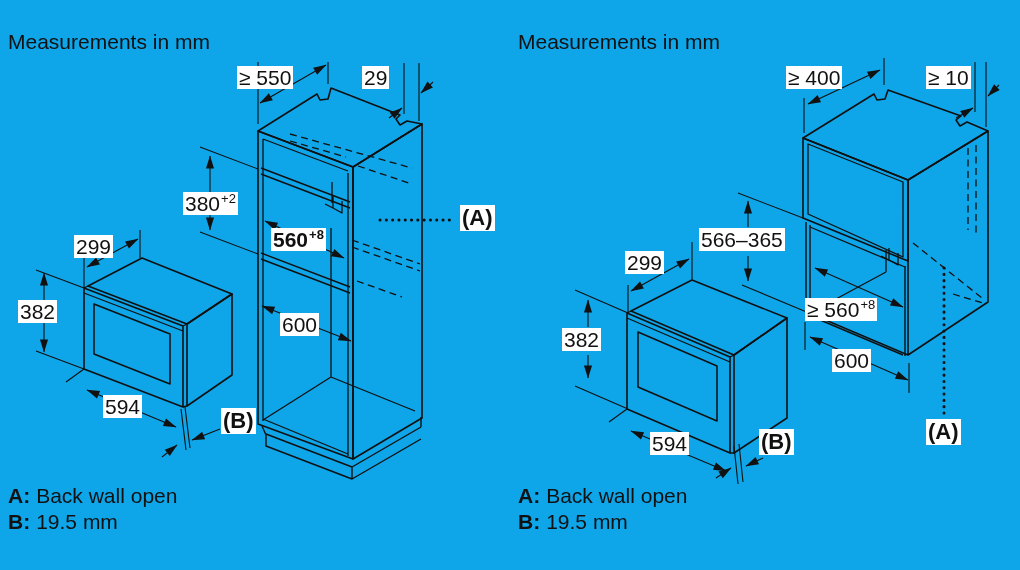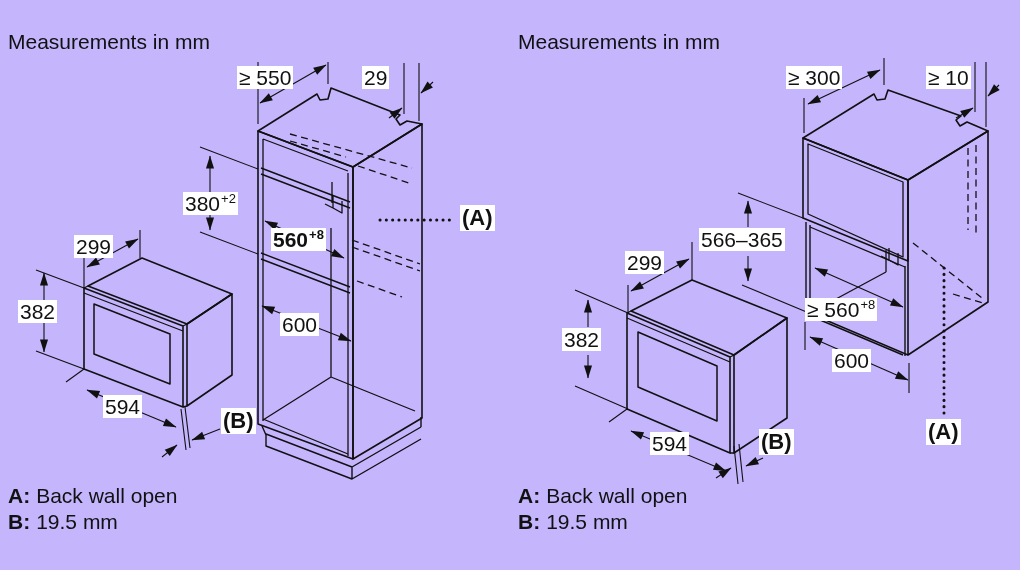--- a/index.html
+++ b/index.html
@@ -1,16 +1,16 @@
 <!DOCTYPE html>
 <html><head>
 <meta charset="utf-8">
 <style>
   html,body{margin:0;padding:0;background:#fff;}
-  .stage{position:relative;width:1020px;height:570px;background:#c4b5fd;overflow:hidden;
+  .stage{position:relative;width:1020px;height:570px;background:#0ea5e9;overflow:hidden;
          font-family:"Liberation Sans", sans-serif;color:#111;}
   svg.linework{position:absolute;left:0;top:0;}
   .title{position:absolute;font-size:21px;white-space:nowrap;}
   .dim{position:absolute;font-size:21px;text-align:left;white-space:nowrap;line-height:23px;}
   .dim .bgfill{background:#fff;padding:0 2px;}
   .dim sup.ss{font-size:13px;vertical-align:super;line-height:0;margin-left:1px;}
   .callout{position:absolute;font-size:22px;font-weight:bold;white-space:nowrap;background:#fff;padding:0 2px;}
   .legend{position:absolute;font-size:21px;line-height:26px;}
   .legend .k{font-weight:bold;margin-right:6px;}
 </style>
@@ -134,21 +134,21 @@
 
     <div class="legend" style="left:8px;top:483px;">
       <div><span class="k">A:</span><span>Back wall open</span></div>
       <div><span class="k">B:</span><span>19.5 mm</span></div>
     </div>
   </div>
 
   <div>
     <div class="title" style="left:518px;top:30px;">Measurements in mm</div>
 
-    <div class="dim" style="left:786px;top:66px;width:70px;"><span class="bgfill">≥ 300</span></div>
+    <div class="dim" style="left:786px;top:66px;width:70px;"><span class="bgfill">≥ 400</span></div>
     <div class="dim" style="left:926px;top:66px;width:48px;"><span class="bgfill">≥ 10</span></div>
     <div class="dim" style="left:699px;top:228px;width:98px;"><span class="bgfill">566–365</span></div>
     <div class="dim" style="left:625px;top:251px;width:50px;"><span class="bgfill">299</span></div>
     <div class="dim" style="left:562px;top:328px;width:52px;"><span class="bgfill">382</span></div>
     <div class="dim" style="left:805px;top:276px;width:96px;margin-top:22px;"><span class="bgfill"><span>≥ 560</span><sup class="ss">+8</sup></span></div>
     <div class="dim" style="left:832px;top:349px;width:48px;"><span class="bgfill">600</span></div>
     <div class="dim" style="left:650px;top:432px;width:46px;"><span class="bgfill">594</span></div>
 
     <div class="callout" style="left:926px;top:419px;">(A)</div>
     <div class="callout" style="left:759px;top:429px;">(B)</div>

